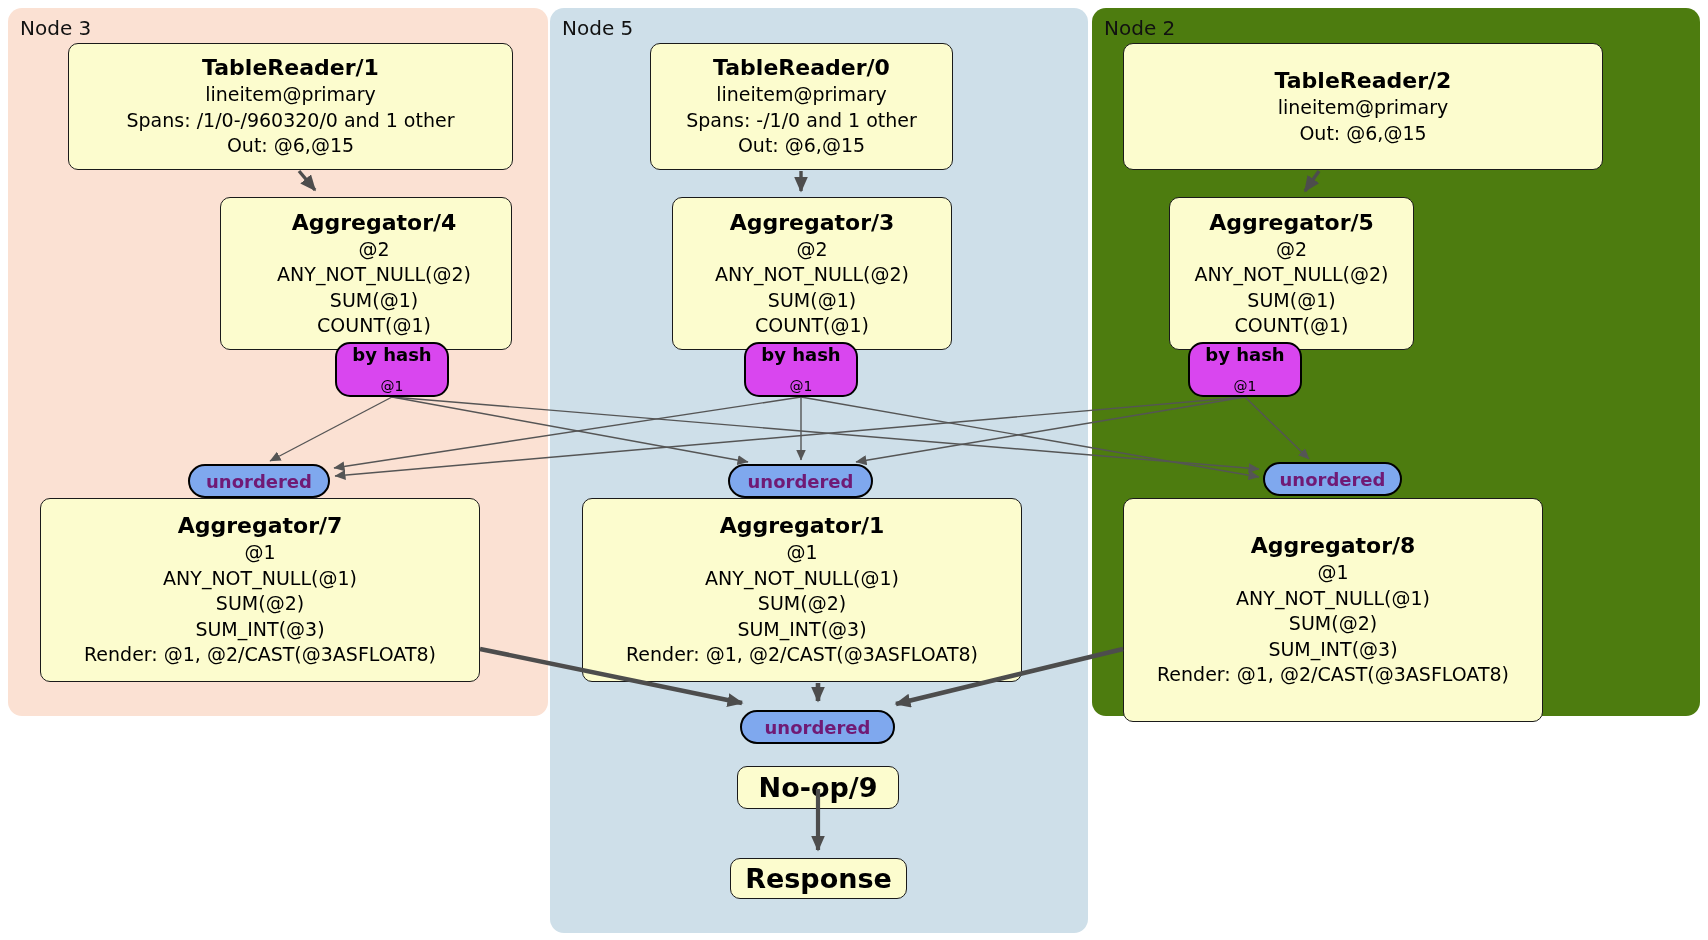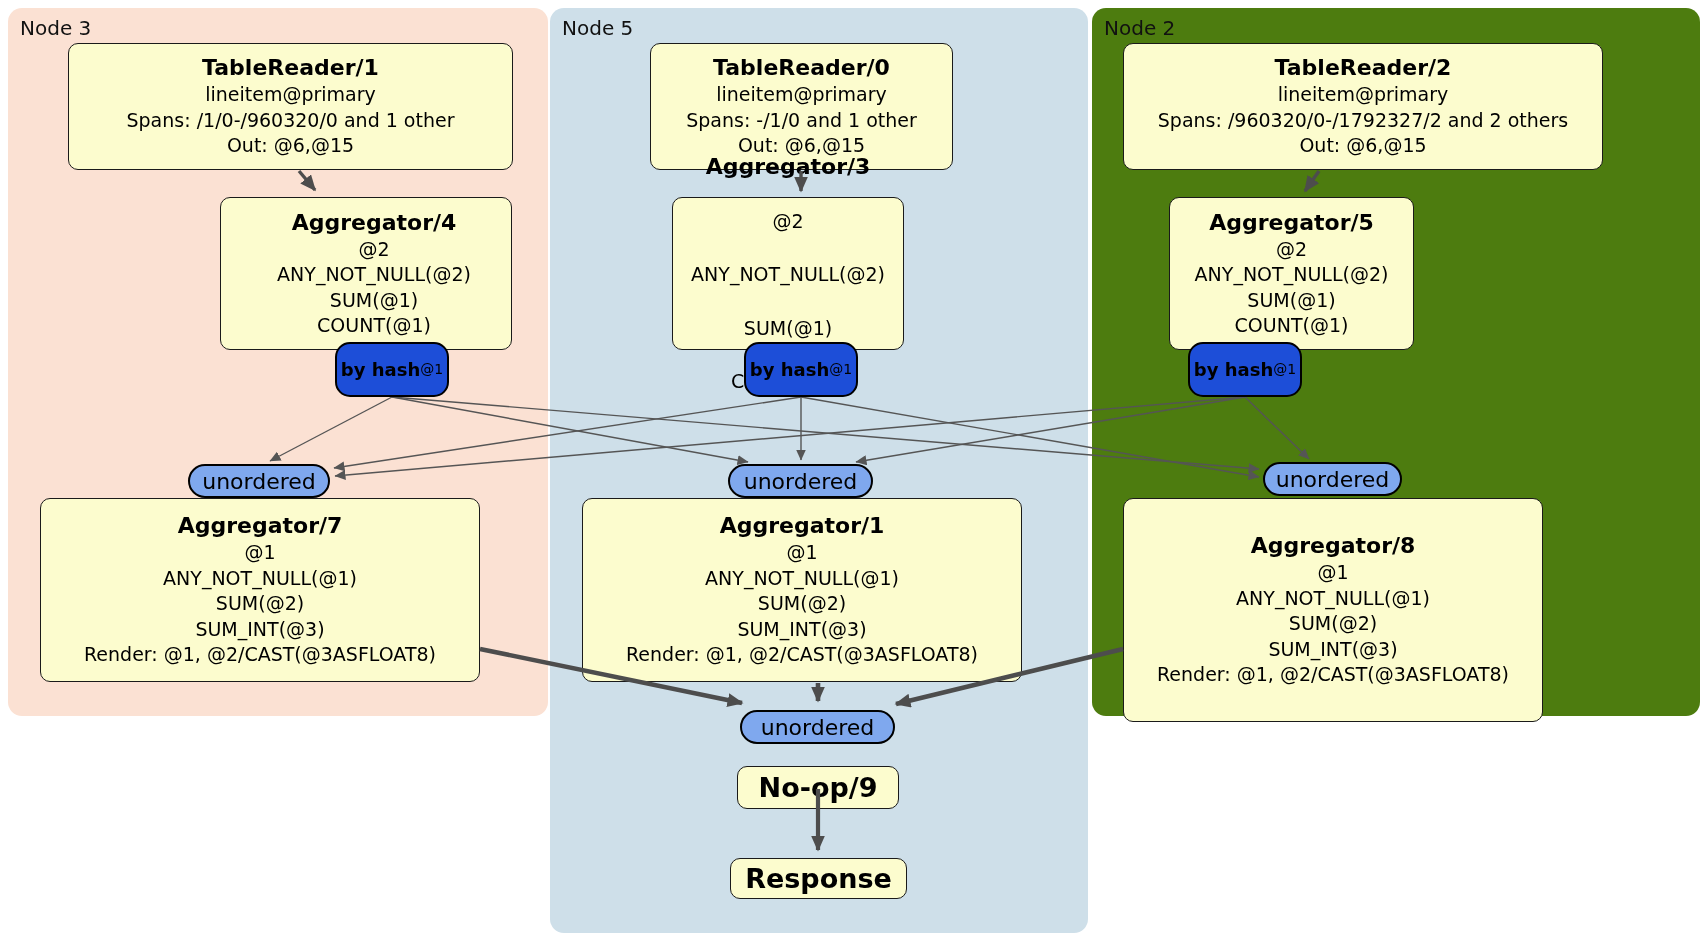--- a/index.html
+++ b/index.html
@@ -9,29 +9,29 @@
   .region{position:absolute;border-radius:14px;}
   .region-label{position:absolute;top:8px;left:12px;font-size:20px;color:#111;}
 
   .pbox{position:absolute;background:#fcfcce;border:1.6px solid #1a1a1a;border-radius:10px;
         display:flex;flex-direction:column;justify-content:center;align-items:center;
         text-align:center;color:#000;z-index:3;box-sizing:border-box;padding:2px 6px;}
   .ptitle{font-weight:bold;font-size:22px;line-height:28px;}
   .pline{font-size:19px;line-height:25.5px;}
   .pbox.big .ptitle{font-size:27px;line-height:30px;}
 
-  .router{position:absolute;background:#1d4ed8;border:2px solid #000;border-radius:15px;
-          display:flex;justify-content:center;align-items:center;
+  .router{position:absolute;background:#d946ef;border:2px solid #000;border-radius:15px;
+          display:flex;flex-direction:column;justify-content:space-between;align-items:center;
           z-index:6;box-sizing:border-box;}
   .router-label{font-weight:bold;font-size:18px;line-height:21px;color:#000;}
   .router-detail{font-size:14px;line-height:17px;color:#000;}
 
   .stream{position:absolute;background:#7fa8ee;border:2px solid #000;border-radius:17px;
           display:flex;justify-content:center;align-items:center;z-index:6;box-sizing:border-box;}
-  .stream-label{font-weight:normal;font-size:22px;color:#000000;}
+  .stream-label{font-weight:bold;font-size:18px;color:#701a75;}
 
   svg.edges{position:absolute;left:0;top:0;z-index:5;pointer-events:none;}
 </style>
 </head>
 <body>
 
 <div class="canvas">
 
   <div class="region" style="left:8px;top:8px;width:540px;height:708px;background:#fbe1d3;">
     <div class="region-label">Node 3</div>
@@ -64,40 +64,39 @@
     <div class="pline">SUM_INT(@3)</div>
     <div class="pline">Render: @1, @2/CAST(@3ASFLOAT8)</div>
   </div>
 
   <div class="pbox" style="left:650px;top:43px;width:303px;height:127px;">
     <div class="ptitle">TableReader/0</div>
     <div class="pline">lineitem@primary</div>
     <div class="pline">Spans: -/1/0 and 1 other</div>
     <div class="pline">Out: @6,@15</div>
   </div>
-  <div class="pbox" style="left:672px;top:197px;width:232px;height:153px;gap:28px;">
+  <div class="pbox" style="left:672px;top:197px;width:280px;height:153px;">
     <div class="ptitle">Aggregator/3</div>
     <div class="pline">@2</div>
     <div class="pline">ANY_NOT_NULL(@2)</div>
     <div class="pline">SUM(@1)</div>
     <div class="pline">COUNT(@1)</div>
   </div>
   <div class="pbox" style="left:582px;top:498px;width:440px;height:184px;">
     <div class="ptitle">Aggregator/1</div>
     <div class="pline">@1</div>
     <div class="pline">ANY_NOT_NULL(@1)</div>
     <div class="pline">SUM(@2)</div>
     <div class="pline">SUM_INT(@3)</div>
     <div class="pline">Render: @1, @2/CAST(@3ASFLOAT8)</div>
   </div>
 
   <div class="pbox" style="left:1123px;top:43px;width:480px;height:127px;">
     <div class="ptitle">TableReader/2</div>
     <div class="pline">lineitem@primary</div>
-    <div class="pline">Spans: /960320/0-/1792327/2 and 2 others</div>
     <div class="pline">Out: @6,@15</div>
   </div>
   <div class="pbox" style="left:1169px;top:197px;width:245px;height:153px;">
     <div class="ptitle">Aggregator/5</div>
     <div class="pline">@2</div>
     <div class="pline">ANY_NOT_NULL(@2)</div>
     <div class="pline">SUM(@1)</div>
     <div class="pline">COUNT(@1)</div>
   </div>
   <div class="pbox" style="left:1123px;top:498px;width:420px;height:224px;">

